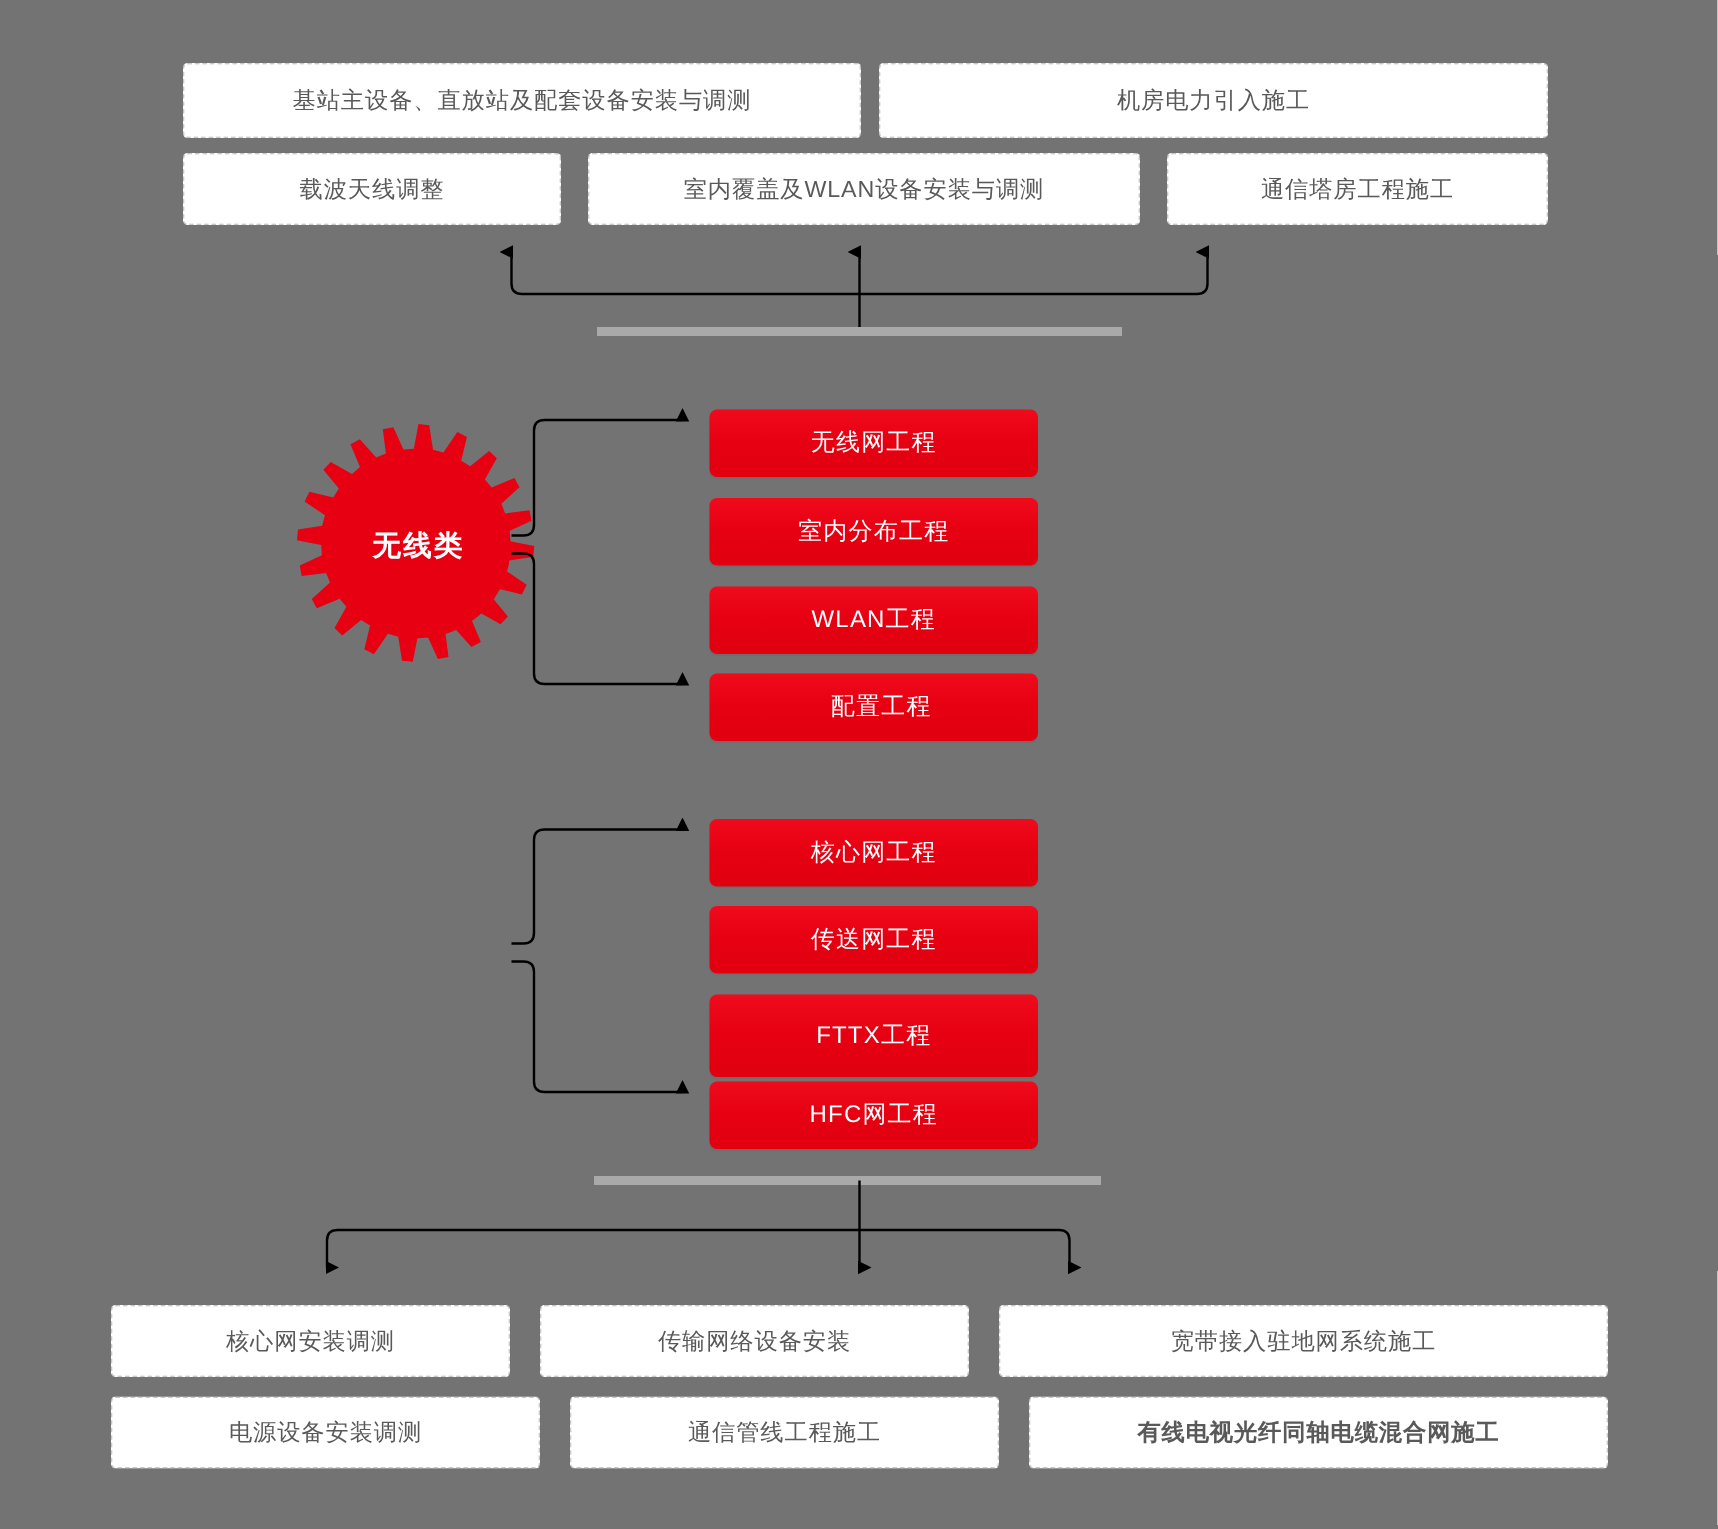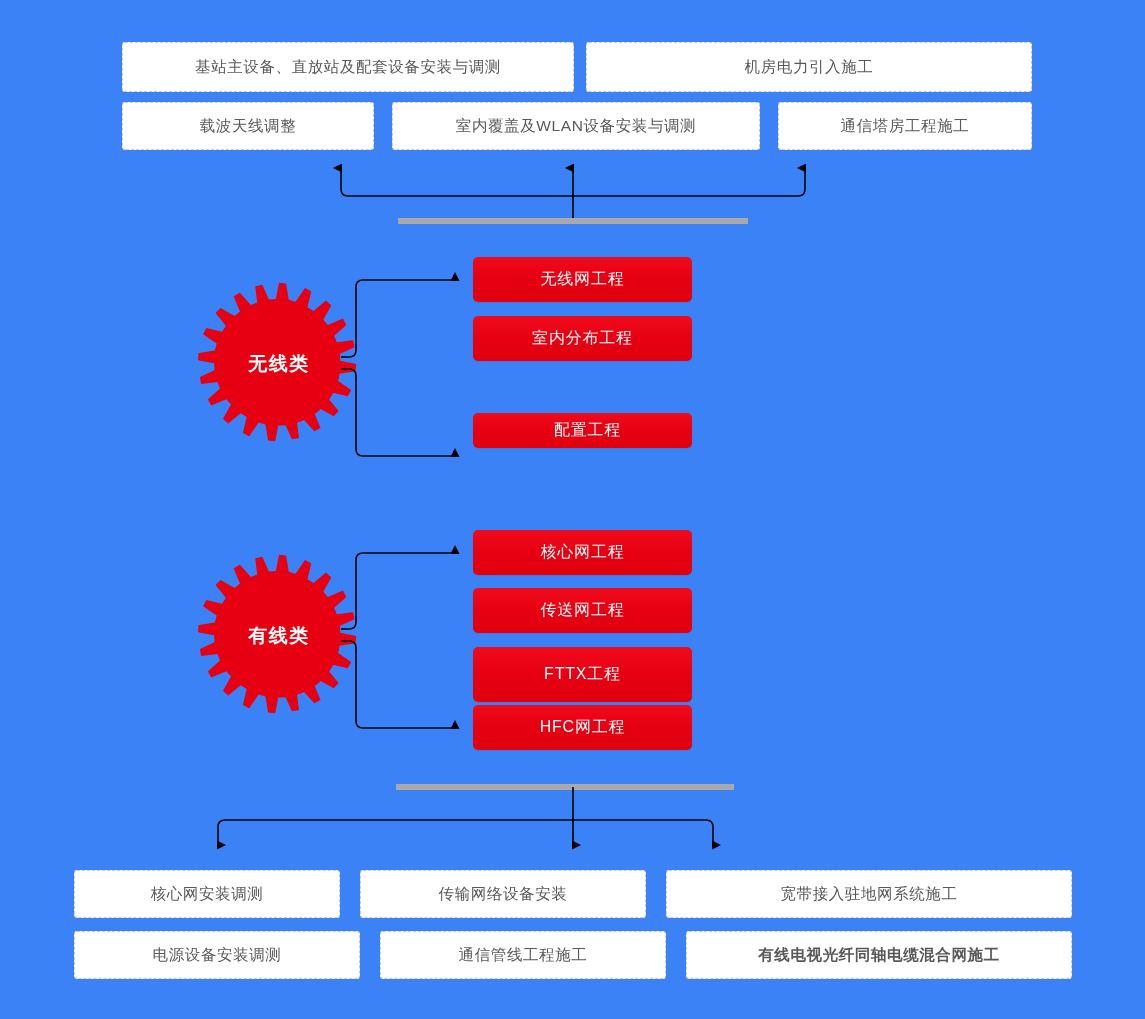--- a/index.html
+++ b/index.html
@@ -5,21 +5,21 @@
   html,body{margin:0;padding:0;background:#ffffff;}
   body{
     font-family:"Liberation Sans","DejaVu Sans",sans-serif;
     -webkit-font-smoothing:antialiased;
   }
   #stage{
     position:relative;
     width:1145px;
     height:1019px;
     overflow:hidden;
-    background:#3b82f6;
+    background:#737373;
   }
 
   
   .dbox{
     position:absolute;
     box-sizing:border-box;
     border:1px dashed #c9c9c9;
     border-radius:3px;
     background:#ffffff;
     display:flex;
@@ -38,20 +38,21 @@
     border-radius:5px;
     background:linear-gradient(180deg,#ef0a1c 0%,#e60012 48%,#e00010 100%);
     display:flex;
     align-items:center;
     justify-content:center;
     color:#ffffff;
     font-size:16px;
     letter-spacing:.8px;
     white-space:nowrap;
     box-shadow:0 1px 1px rgba(0,0,0,.05);
+    margin-top:16px;
   }
 
   
   .gear{
     position:absolute;
     width:166px;
     height:166px;
   }
   .gear svg{display:block;width:166px;height:166px;}
   .gear-label{
@@ -120,49 +121,25 @@
           L21.8 99.2 L2.4 95.4 L3.2 86.8 L22.6 83.7 L24.9 75.4
           L8.5 64.2 L12.4 56.5 L31.5 61.1 L36.0 53.9 L23.6 38.7
           L29.5 32.5 L46.6 42.1 L53.0 36.6 L45.3 18.3 L52.9 14.3
           L66.0 28.9 L73.8 25.8 L71.3 6.2 L79.8 4.6 L87.9 22.4 L96.2 21.8 Z"></path>
         <circle cx="100" cy="100" r="74" fill="#e60012"></circle>
       </g>
     </svg>
     <div class="gear-label">无线类</div>
   </div>
 
-  <div class="gear" style="left:196px;top:553px;">
-    <svg viewBox="0 0 200 200" aria-hidden="true">
-      <g>
-        <path fill="#e60012" d="
-          M100 2
-          L108.6 3.1 L111.7 22.6 L120.0 24.9 L131.2 8.5 L138.9 12.4 L134.3 31.5
-          L141.5 36.0 L156.7 23.6 L162.9 29.5 L153.3 46.6 L158.8 53.0 L177.1 45.3
-          L181.1 52.9 L166.5 66.0 L169.6 73.8 L189.2 71.3 L190.8 79.8 L173.0 87.9
-          L173.6 96.2 L193.0 100.0 L192.2 108.6 L172.8 111.7 L170.5 120.0
-          L186.9 131.2 L183.0 138.9 L163.9 134.3 L159.4 141.5 L171.8 156.7
-          L165.9 162.9 L148.8 153.3 L142.4 158.8 L150.1 177.1 L142.5 181.1
-          L129.4 166.5 L121.6 169.6 L124.1 189.2 L115.6 190.8 L107.5 173.0
-          L99.2 173.6 L95.4 193.0 L86.8 192.2 L83.7 172.8 L75.4 170.5
-          L64.2 186.9 L56.5 183.0 L61.1 163.9 L53.9 159.4 L38.7 171.8
-          L32.5 165.9 L42.1 148.8 L36.6 142.4 L18.3 150.1 L14.3 142.5
-          L28.9 129.4 L25.8 121.6 L6.2 124.1 L4.6 115.6 L22.4 107.5
-          L21.8 99.2 L2.4 95.4 L3.2 86.8 L22.6 83.7 L24.9 75.4
-          L8.5 64.2 L12.4 56.5 L31.5 61.1 L36.0 53.9 L23.6 38.7
-          L29.5 32.5 L46.6 42.1 L53.0 36.6 L45.3 18.3 L52.9 14.3
-          L66.0 28.9 L73.8 25.8 L71.3 6.2 L79.8 4.6 L87.9 22.4 L96.2 21.8 Z"></path>
-        <circle cx="100" cy="100" r="74" fill="#e60012"></circle>
-      </g>
-    </svg>
-    <div class="gear-label">有线类</div>
-  </div>
 
   <div class="rbox" style="left:473px;top:257px;width:219px;height:45px;">无线网工程</div>
   <div class="rbox" style="left:473px;top:316px;width:219px;height:45px;">室内分布工程</div>
-  <div class="rbox" style="left:473px;top:413px;width:219px;height:35px;padding-left:10px;">配置工程</div>
+  <div class="rbox" style="left:473px;top:375px;width:219px;height:45px;">WLAN工程</div>
+  <div class="rbox" style="left:473px;top:433px;width:219px;height:45px;padding-left:10px;">配置工程</div>
 
   <div class="rbox" style="left:473px;top:530px;width:219px;height:45px;">核心网工程</div>
   <div class="rbox" style="left:473px;top:588px;width:219px;height:45px;">传送网工程</div>
   <div class="rbox" style="left:473px;top:647px;width:219px;height:55px;">FTTX工程</div>
   <div class="rbox" style="left:473px;top:705px;width:219px;height:45px;">HFC网工程</div>
 
   <div class="dbox" style="left:74px;top:870px;width:266px;height:48px;">核心网安装调测</div>
   <div class="dbox" style="left:360px;top:870px;width:286px;height:48px;">传输网络设备安装</div>
   <div class="dbox" style="left:74px;top:931px;width:286px;height:48px;">电源设备安装调测</div>
 

